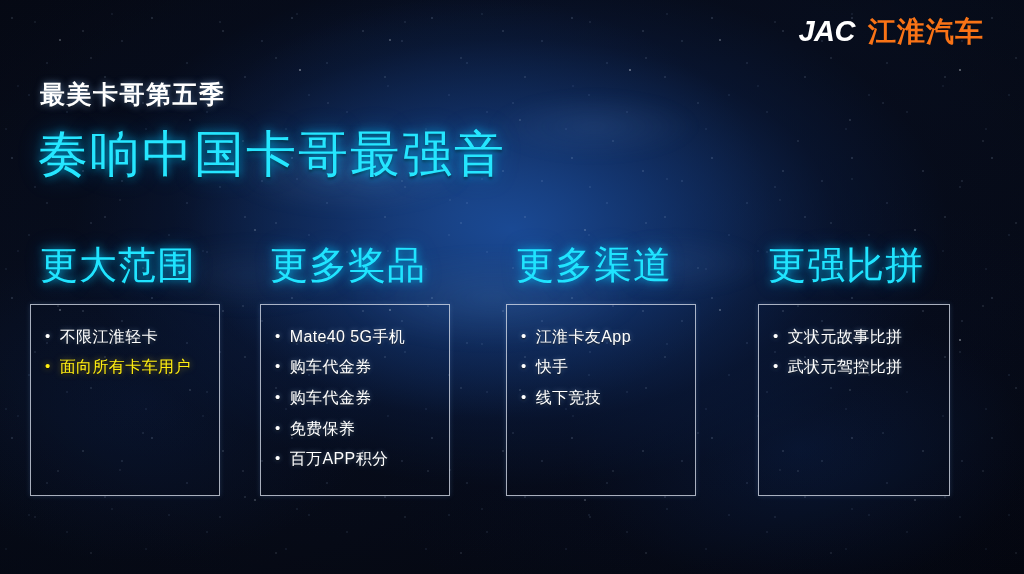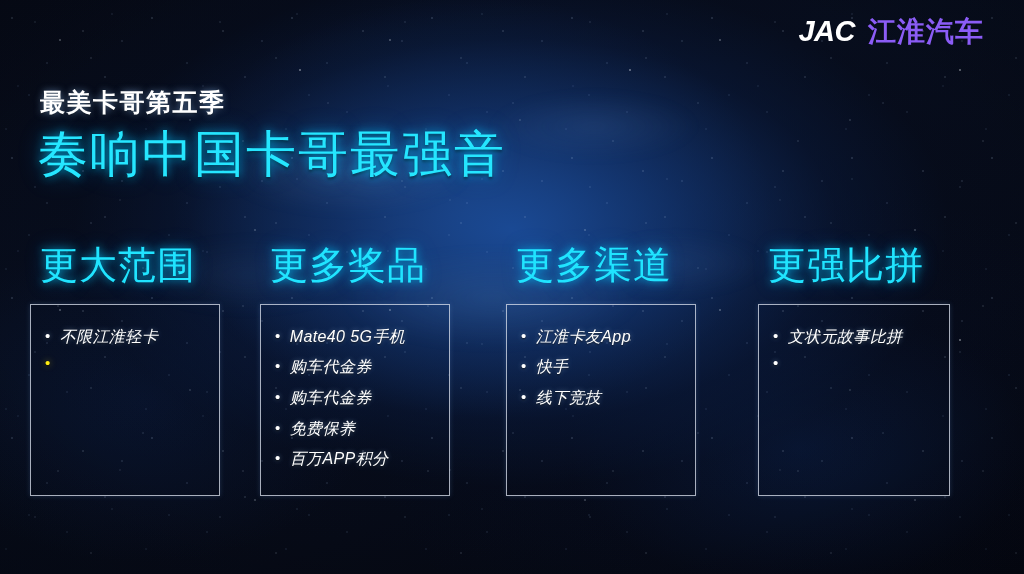--- a/index.html
+++ b/index.html
@@ -112,37 +112,36 @@
     letter-spacing: -0.5px;
     color: #ffffff;
     font-style: italic;
     font-family: "Liberation Sans", sans-serif;
     line-height: 1;
     text-align: center;
   }
   .logo-cn {
     font-size: 28px;
     font-weight: bold;
-    color: #8b5cf6;
+    color: #f97316;
     letter-spacing: 1px;
     line-height: 1;
   }
 
   
   .subtitle {
     position: absolute;
     left: 40px;
     top: 78px;
     font-size: 25px;
     font-weight: bold;
     color: #ffffff;
     letter-spacing: 1.5px;
     text-shadow: 0 0 7px rgba(150,200,255,0.55), 0 1px 2px rgba(0,0,0,0.8);
     z-index: 6;
-    margin-top: 8px;
   }
   .main-title {
     position: absolute;
     left: 38px;
     top: 128px;
     font-size: 50px;
     font-weight: normal;
     color: #25e6ff;
     letter-spacing: 2px;
     line-height: 1.05;
@@ -215,21 +214,21 @@
   .bullet-item.highlight { color: #ffee12; text-shadow: 0 0 6px rgba(255,220,40,0.5), 0 1px 2px rgba(0,0,0,0.85); }
   .bullet-dot {
     flex: 0 0 auto;
     font-size: 15px;
     line-height: 1;
     color: #ffffff;
     position: relative;
     top: -1px;
   }
   .bullet-item.highlight .bullet-dot { color: #ffee12; }
-  .bullet-text { flex: 0 0 auto; font-style: italic; }
+  .bullet-text { flex: 0 0 auto; }
 </style>
 </head>
 <body>
 
 <div id="slide">
 
   <div class="bg-layer bg-base"></div>
   <div class="bg-layer bg-wisp"></div>
   <div class="bg-layer bg-dust"></div>
   <div class="bg-layer bg-dust2"></div>
@@ -249,20 +248,21 @@
     <div class="column col-0">
       <div class="col-heading">更大范围</div>
       <div class="col-box">
         <ul class="bullet-list">
           <li class="bullet-item">
             <span class="bullet-dot">•</span>
             <span class="bullet-text">不限江淮轻卡</span>
           </li>
           <li class="bullet-item highlight">
             <span class="bullet-dot">•</span>
+            <span class="bullet-text">面向所有卡车用户</span>
           </li>
         </ul>
       </div>
     </div>
 
     <div class="column col-1">
       <div class="col-heading">更多奖品</div>
       <div class="col-box">
         <ul class="bullet-list">
           <li class="bullet-item">
@@ -312,19 +312,20 @@
     <div class="column col-3">
       <div class="col-heading">更强比拼</div>
       <div class="col-box">
         <ul class="bullet-list">
           <li class="bullet-item">
             <span class="bullet-dot">•</span>
             <span class="bullet-text">文状元故事比拼</span>
           </li>
           <li class="bullet-item">
             <span class="bullet-dot">•</span>
+            <span class="bullet-text">武状元驾控比拼</span>
           </li>
         </ul>
       </div>
     </div>
 
   </div>
 </div>
 
 </body></html>

